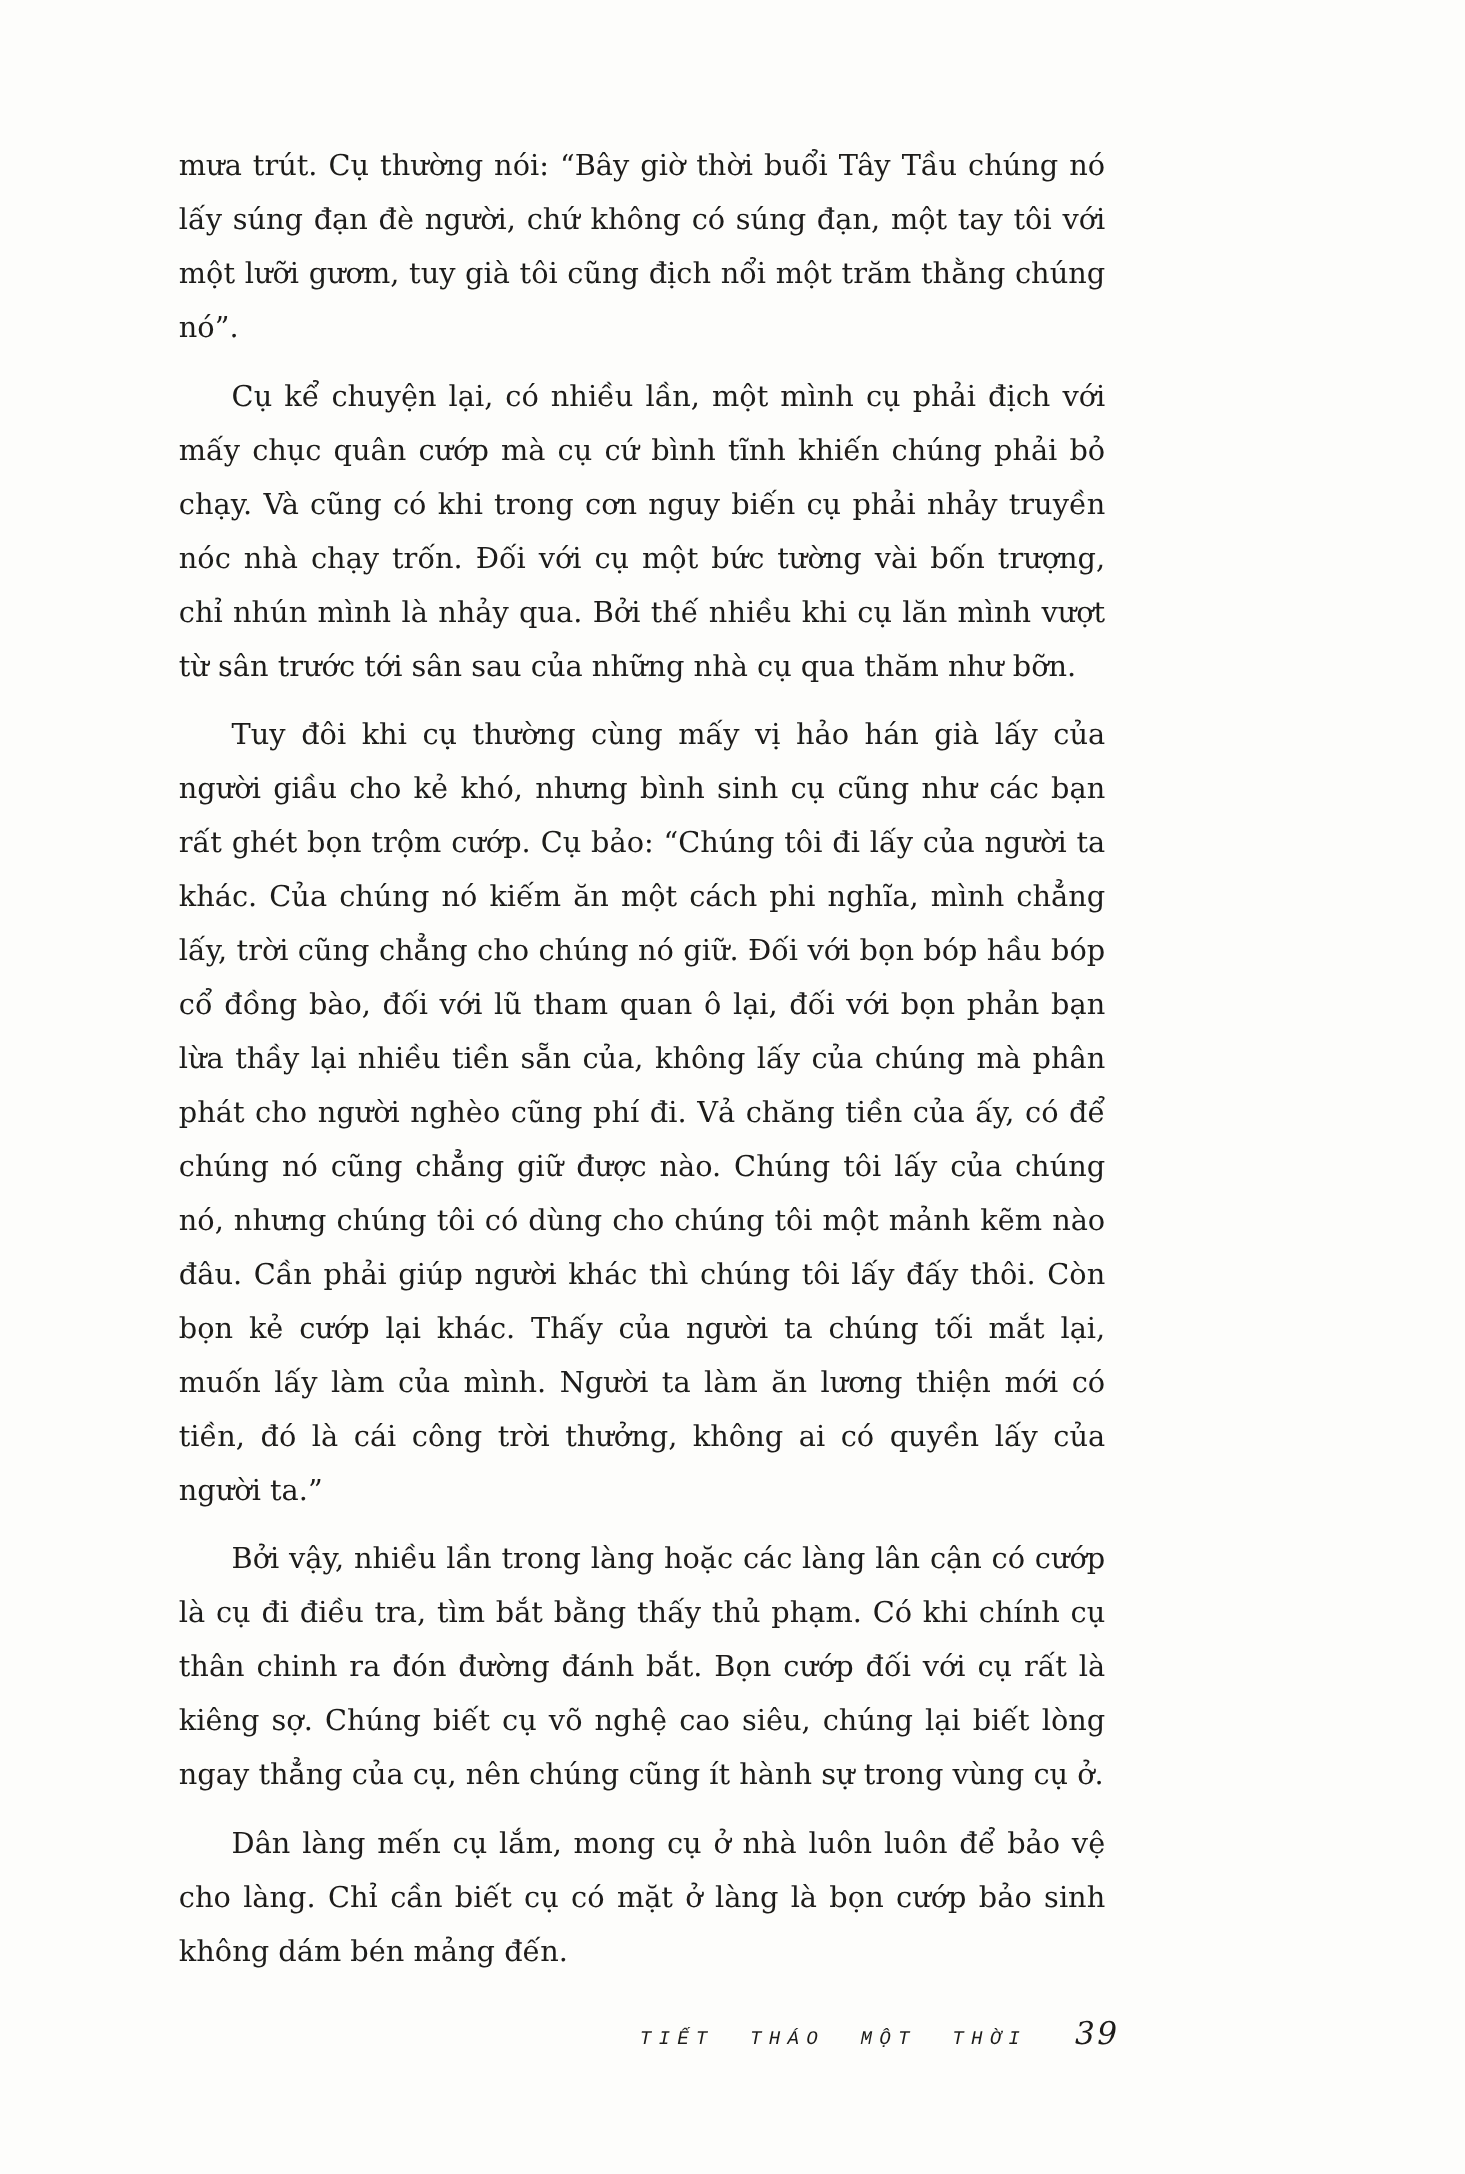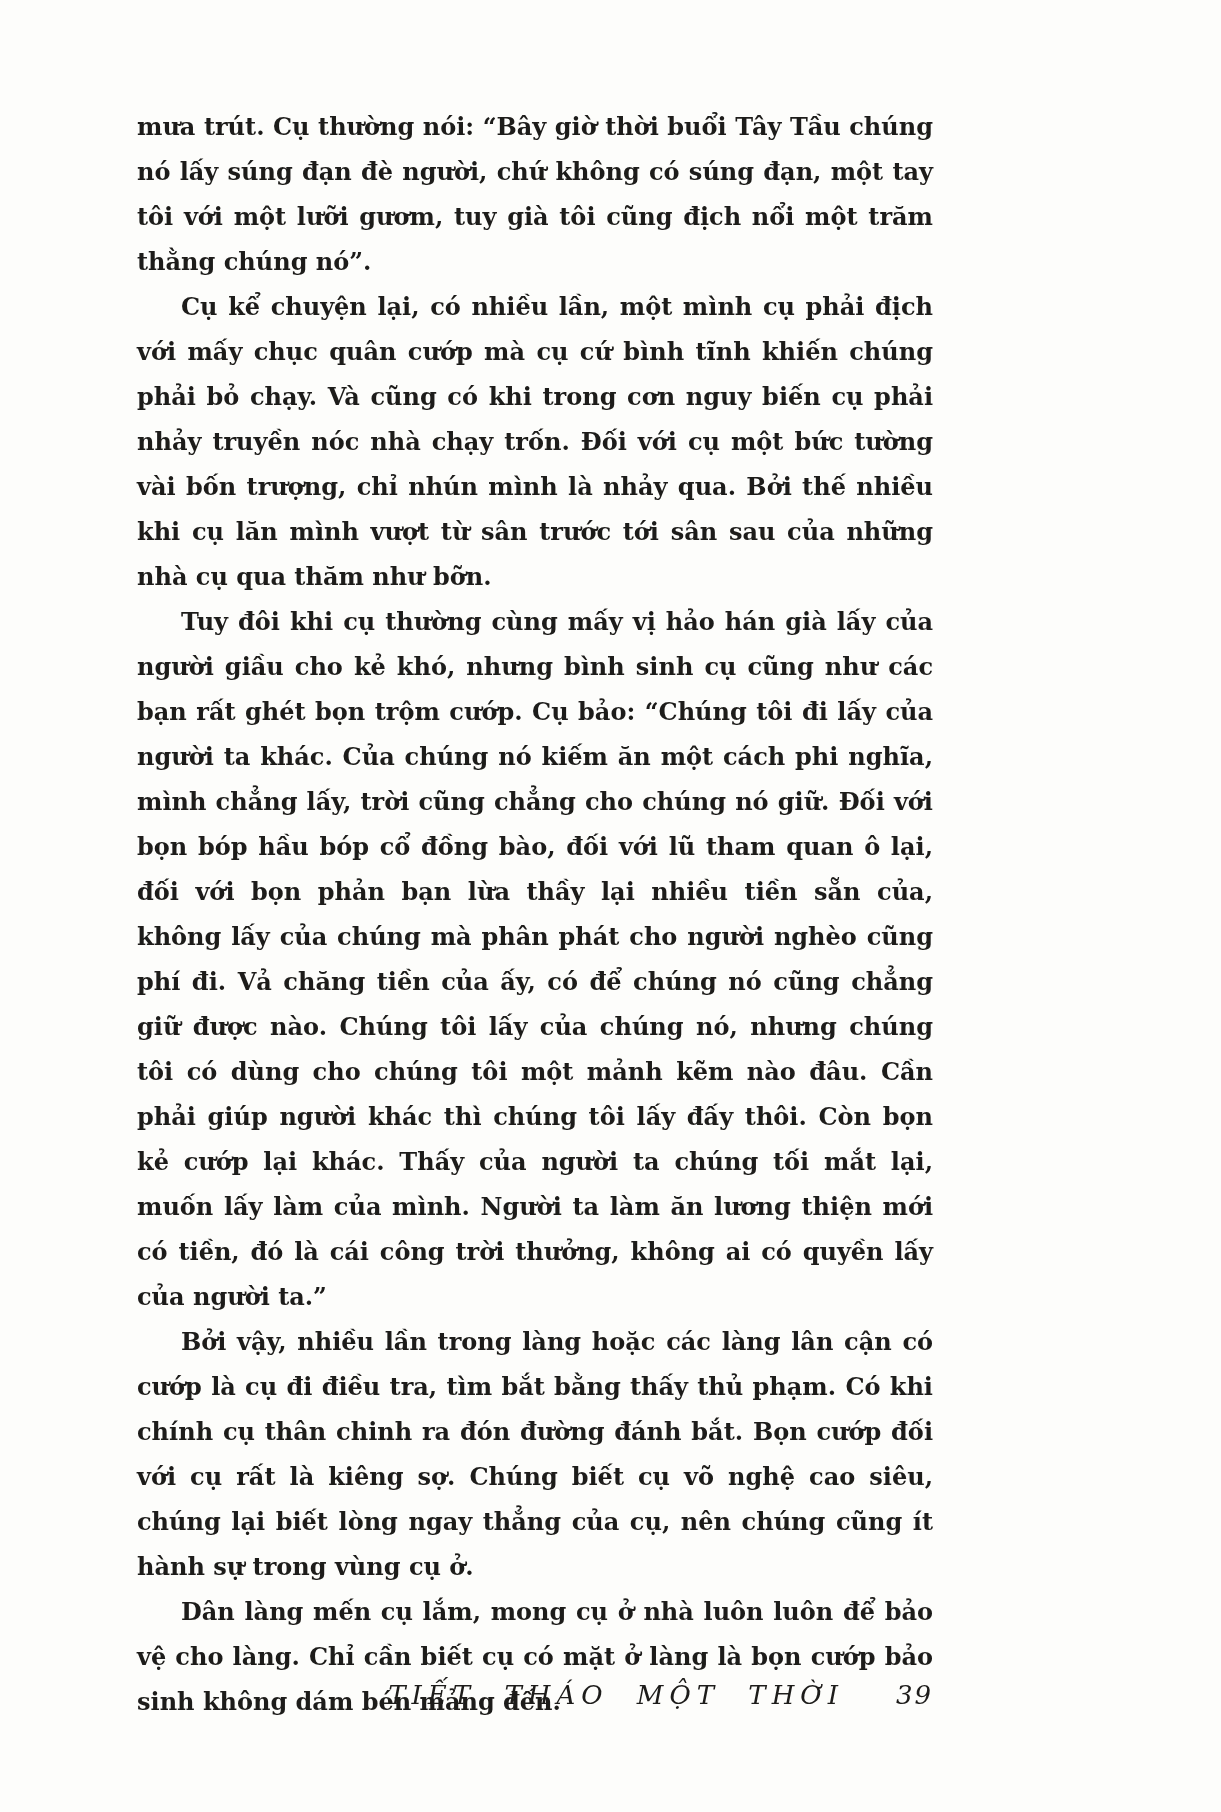--- a/index.html
+++ b/index.html
@@ -21,48 +21,48 @@
     top: 104px;
     width: 796px;
     color: var(--ink, #1d1c1a);
     font-family: "DejaVu Serif", "Liberation Serif", serif;
     font-size: 24px;
     line-height: 45px;
     text-align: justify;
     text-justify: inter-word;
   }
   .para {
-    margin: 0;
+    margin: 12px;
     padding: 0;
     text-indent: 0;
-    font-weight: bold;
   }
   .para.indent {
     text-indent: 44px;
   }
   .footer {
     position: absolute;
     left: 137px;
     top: 1680px;
     width: 796px;
     text-align: right;
     color: var(--ink, #1d1c1a);
     font-family: "DejaVu Serif", "Liberation Serif", serif;
     font-style: italic;
     white-space: nowrap;
   }
   .running-title {
-    font-size: 26px;
+    font-size: 16px;
     letter-spacing: 6px;
     word-spacing: 14px;
+    font-family: Liberation Mono, monospace;
   }
   .page-number {
     font-size: 26px;
     letter-spacing: 2px;
-    margin-left: 52px;
+    margin-left: 40px;
   }
 </style>
 </head>
 <body>
 
 <div class="page">
 
   <div class="text-block">
 
   <p class="para">mưa trút. Cụ thường nói: “Bây giờ thời buổi Tây Tầu chúng nó lấy súng đạn đè người, chứ không có súng đạn, một tay tôi với một lưỡi gươm, tuy già tôi cũng địch nổi một trăm thằng chúng nó”.</p>

